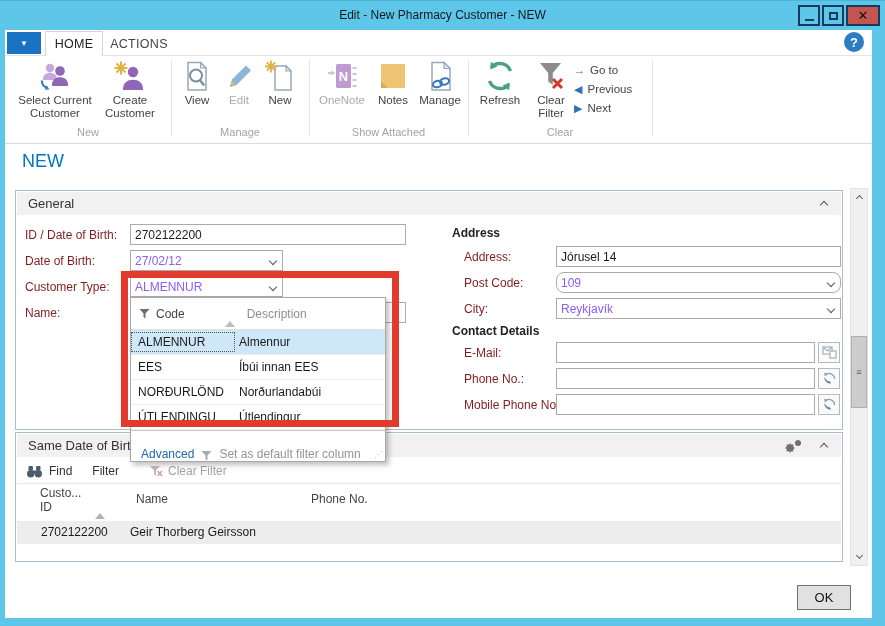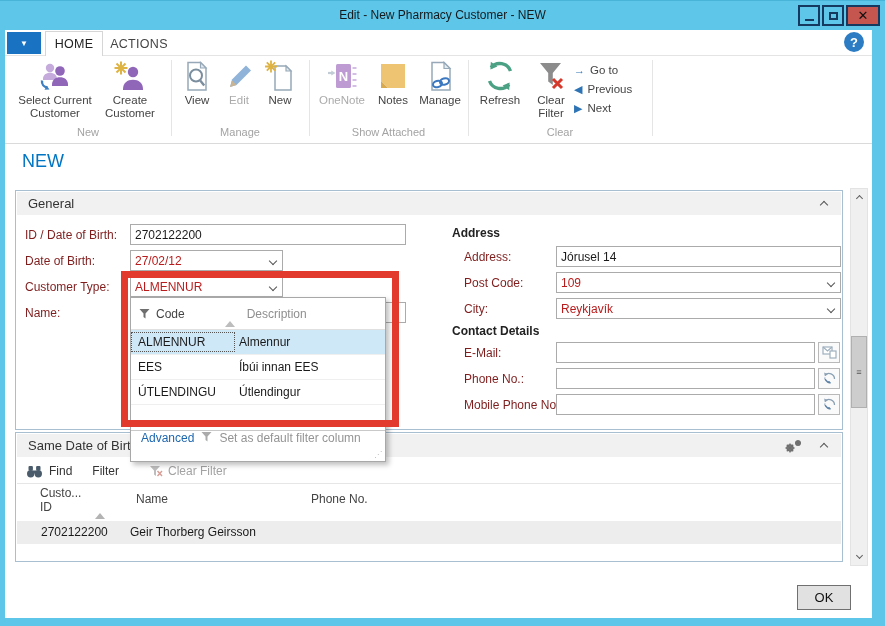--- a/index.html
+++ b/index.html
@@ -50,42 +50,42 @@
   
   .pagetitle { left:22px; top:151px; font-size:18px; color:#0075c4; }
   .section { border:1px solid #a7bfd0; background:#fff; }
   .sechdr { left:1px; top:1px; right:1px; height:23px; background:#f1f1f1; display:flex; align-items:center;
             padding-left:11px; font-size:13px; color:#333; }
   .flabel { font-size:12px; color:#7f1d1d; }
   .sgrphdr { font-size:12px; font-weight:bold; color:#222; }
   .tinput { border:1px solid #ababab; background:#fff; font-family:inherit; font-size:12px; color:#1a1a1a;
             padding:1px 4px; height:21px; }
   .combo { border:1px solid #ababab; background:#fff; height:21px; display:flex; align-items:center; }
-  .combo input { flex:1; border:none; outline:none; font-family:inherit; font-size:12px; color:#b91c1c; padding:1px 4px; min-width:0; background:transparent; }
+  .combo input { flex:1; border:none; outline:none; font-family:inherit; font-size:12px; color:#8b5cf6; padding:1px 4px; min-width:0; background:transparent; }
   .combo .carea { width:18px; display:flex; align-items:center; justify-content:center; }
   .iconbtn { border:1px solid #b9b9b9; background:#fafafa; display:flex; align-items:center; justify-content:center; }
 
   
   .sbar { left:850px; width:18px; background:#f0f0f0; border:1px solid #e3e3e3; }
   .sarrow { left:0; width:16px; height:16px; display:flex; align-items:center; justify-content:center; background:#f0f0f0; }
   .sarrow .chev { border-color:#606060; width:5px; height:5px; }
   .sthumb { left:0px; width:16px; background:#cdcdcd; border:1px solid #b0b0b0; display:flex; align-items:center; justify-content:center;
             color:#555; font-size:9px; letter-spacing:0; }
 
   
   .ddpanel { left:130px; top:297px; width:256px; height:165px; background:#fff; border:1px solid #a8a8a8;
              box-shadow:3px 3px 5px rgba(0,0,0,.25); z-index:50; }
   .ddhead { height:32px; display:flex; align-items:center; border-bottom:1px solid #e0e0e0; }
   .ddrow { height:25px; display:flex; align-items:center; border-bottom:1px solid #efefef; font-size:12px; color:#1a1a1a; }
   .ddrow.sel { background:#cfe8f7; }
   .ddcell-code { width:104px; padding:3px 4px 3px 7px; }
   .ddcell-desc { padding-left:4px; }
   .ddrow.sel .ddcell-code { outline:1px dotted #555; outline-offset:-1px; }
   .ddfoot { position:absolute; left:0; bottom:0; width:100%; height:31px; border-top:1px solid #c9c9c9;
-            display:flex; align-items:flex-start; gap:7px; padding-left:10px; font-size:12px; background:#fff; }
+            display:flex; align-items:flex-end; gap:7px; padding-left:10px; font-size:12px; background:#fff; }
   .sorttri { width:0; height:0; border-left:5px solid transparent; border-right:5px solid transparent;
              border-bottom:6px solid #b3b3b3; }
 
   
   .annot { left:121px; top:271px; width:278px; height:156px; border:7px solid #e23a2c; z-index:80; pointer-events:none; }
 
   
   .ltoolbar { display:flex; align-items:center; font-size:12px; color:#333; }
   .gridhdr { font-size:12px; color:#444; }
   .gridrow { background:#ededed; font-size:12px; color:#1a1a1a; }
@@ -294,21 +294,21 @@
       </span>
   </div>
 
   <div class="abs flabel" style="left:25px;top:306px;">Name:</div>
   <input class="abs tinput" style="left: 130px; top: 302px; width: 276px;" value="">
 
   <div class="abs sgrphdr" style="left:452px;top:226px;">Address</div>
   <div class="abs flabel" style="left:464px;top:250px;">Address:</div>
   <input class="abs tinput" style="left: 556px; top: 246px; width: 285px;" value="Jórusel 14">
   <div class="abs flabel" style="left:464px;top:276px;">Post Code:</div>
-  <div class="abs combo" style="left:556px;top:272px;width:285px;">
+  <div class="abs combo" style="left:556px;top:272px;width:285px;border-radius:8px;">
     <input value="109" style="">
     <span class="carea">
         <span class="chev down"></span>
       </span>
   </div>
   <div class="abs flabel" style="left:464px;top:302px;">City:</div>
   <div class="abs combo" style="left:556px;top:298px;width:285px;">
     <input value="Reykjavík" style="">
     <span class="carea">
         <span class="chev down"></span>
@@ -424,20 +424,24 @@
 
     <div class="ddrow sel">
       <span class="ddcell-code">ALMENNUR</span>
       <span class="ddcell-desc">Almennur</span>
     </div>
     <div class="ddrow">
       <span class="ddcell-code">EES</span>
       <span class="ddcell-desc">Íbúi innan EES</span>
     </div>
     <div class="ddrow">
+      <span class="ddcell-code">NORÐURLÖND</span>
+      <span class="ddcell-desc">Norðurlandabúi</span>
+    </div>
+    <div class="ddrow">
       <span class="ddcell-code">ÚTLENDINGU</span>
       <span class="ddcell-desc">Útlendingur</span>
     </div>
 
     <div class="ddfoot">
       <span style="color:#1c66b0;">Advanced</span>
       <span>
         <svg width="11" height="11" viewBox="0 0 11 11">
             <path d="M0.5 1h10l-4 4.6V10.5L4.5 9V5.6z" fill="#ababab"></path>
           </svg>

